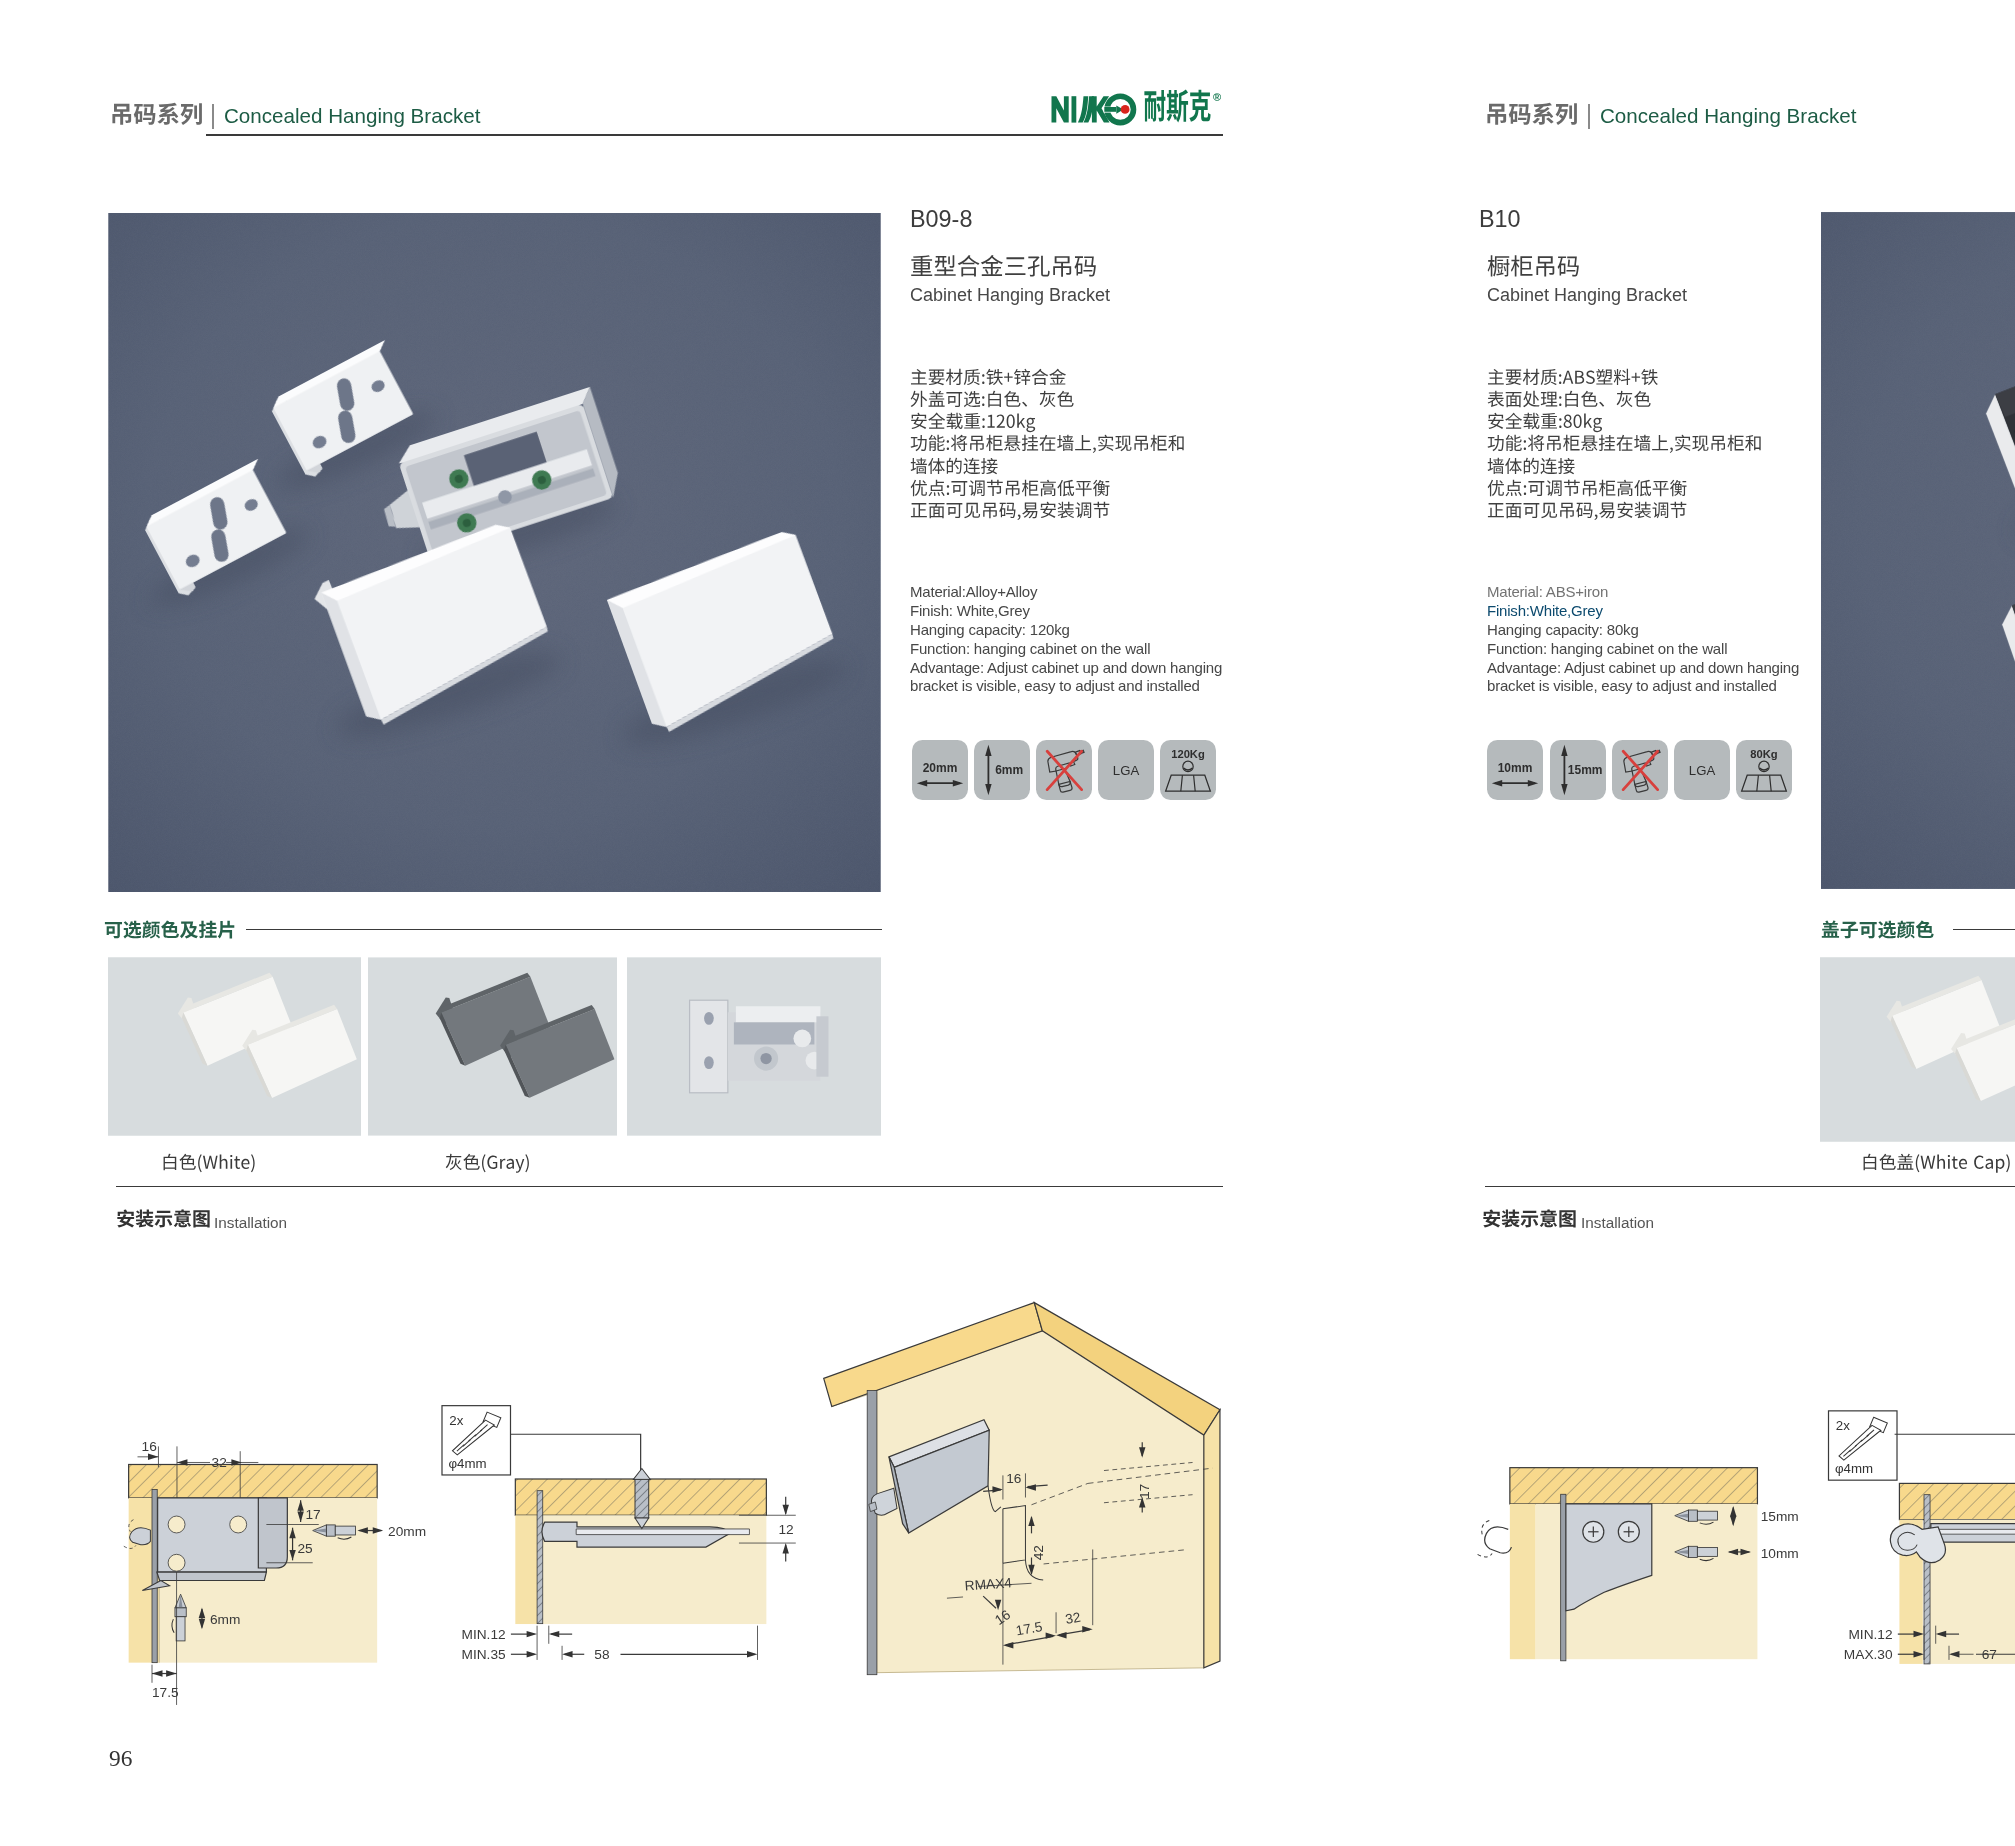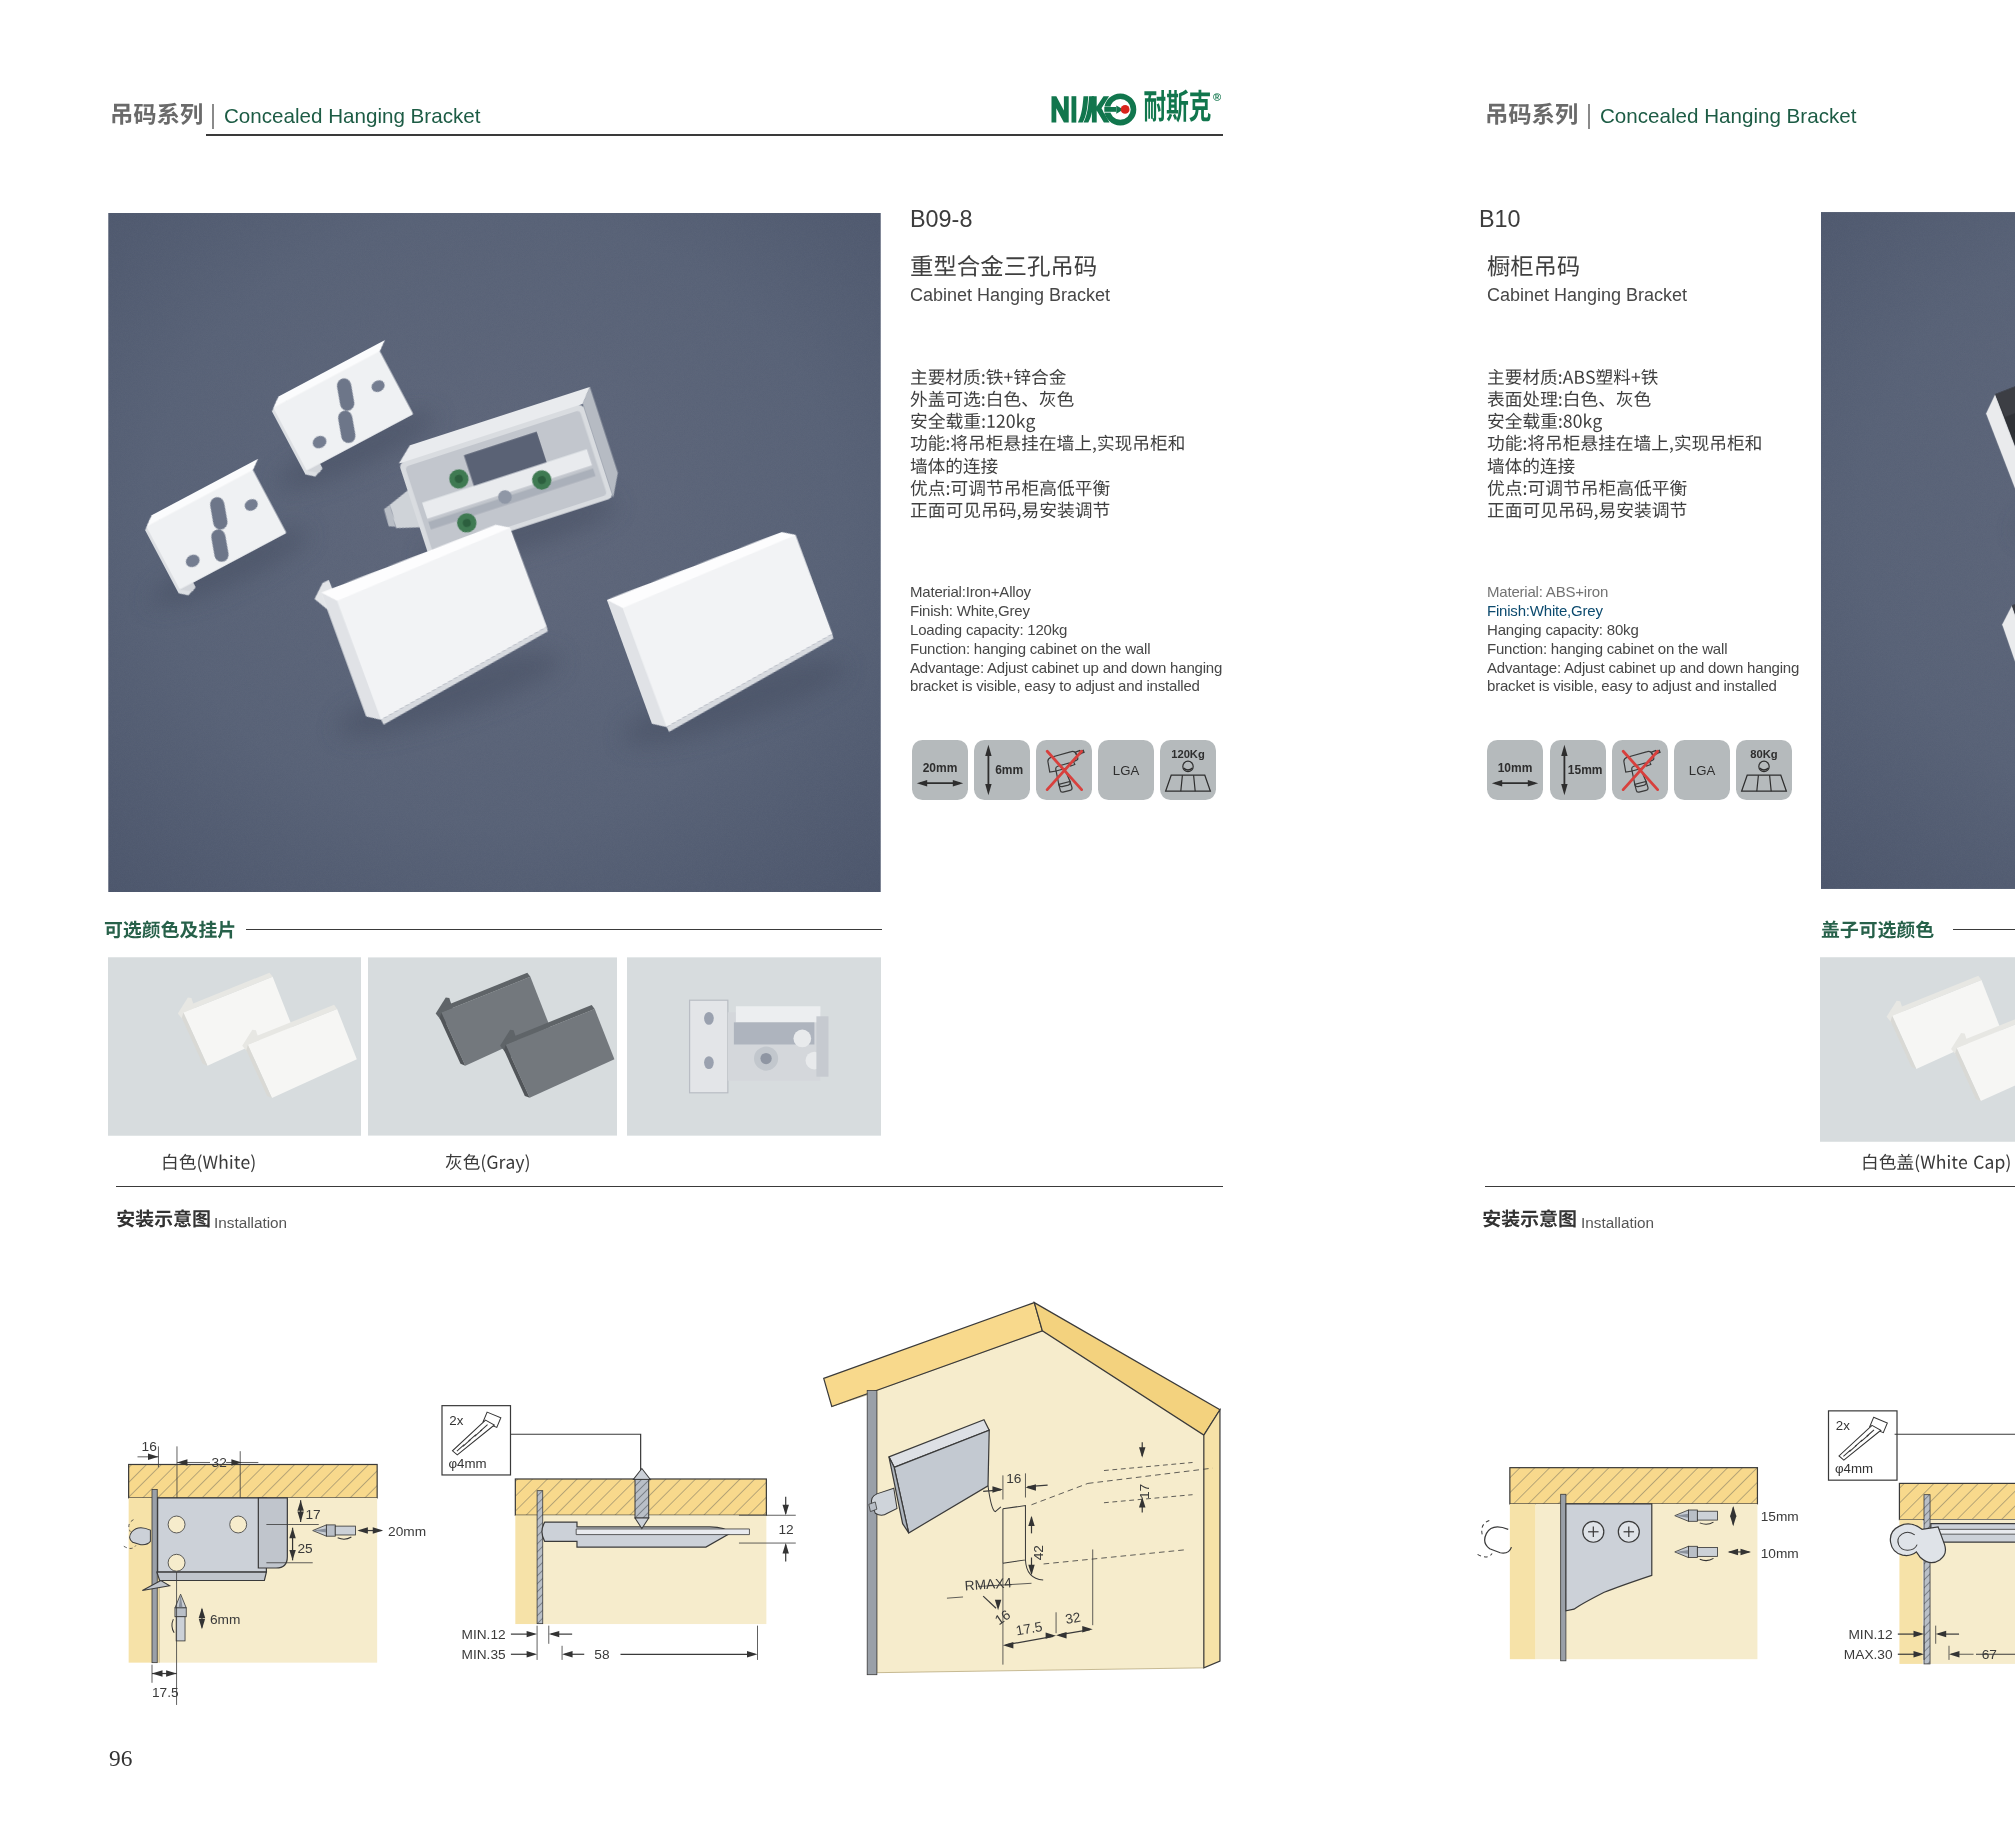--- a/index.html
+++ b/index.html
@@ -242,25 +242,25 @@
     <use href="#g13" transform="translate(176.0,38.7) scale(44)" fill="#3f3f3f"></use>
     <use href="#g14" transform="translate(220.0,38.7) scale(44)" fill="#3f3f3f"></use>
     <use href="#g48" transform="translate(264.0,38.7) scale(44)" fill="#3f3f3f"></use>
     <use href="#g67" transform="translate(276.2,38.7) scale(44)" fill="#3f3f3f"></use>
     <use href="#g31" transform="translate(320.2,38.7) scale(44)" fill="#3f3f3f"></use>
     <use href="#g68" transform="translate(364.2,38.7) scale(44)" fill="#3f3f3f"></use>
     <use href="#g58" transform="translate(408.2,38.7) scale(44)" fill="#3f3f3f"></use>
     <use href="#g59" transform="translate(452.2,38.7) scale(44)" fill="#3f3f3f"></use>
   </svg>
 
-<div style="position:absolute;left:910px;top:583px;font:400 15px 'Liberation Sans',sans-serif;color:#474747;letter-spacing:-0.2px;white-space:nowrap">Material:Iron+Alloy</div>
+<div style="position:absolute;left:910px;top:583px;font:400 15px 'Liberation Sans',sans-serif;color:#474747;letter-spacing:-0.2px;white-space:nowrap">Material:Alloy+Alloy</div>
 
 <div style="position:absolute;left:910px;top:602px;font:400 15px 'Liberation Sans',sans-serif;color:#474747;letter-spacing:-0.2px;white-space:nowrap">Finish: White,Grey</div>
 
-<div style="position:absolute;left:910px;top:621px;font:400 15px 'Liberation Sans',sans-serif;color:#474747;letter-spacing:-0.2px;white-space:nowrap">Loading capacity: 120kg</div>
+<div style="position:absolute;left:910px;top:621px;font:400 15px 'Liberation Sans',sans-serif;color:#474747;letter-spacing:-0.2px;white-space:nowrap">Hanging capacity: 120kg</div>
 
 <div style="position:absolute;left:910px;top:640px;font:400 15px 'Liberation Sans',sans-serif;color:#474747;letter-spacing:-0.2px;white-space:nowrap">Function: hanging cabinet on the wall</div>
 
 <div style="position:absolute;left:910px;top:659px;font:400 15px 'Liberation Sans',sans-serif;color:#474747;letter-spacing:-0.2px;white-space:nowrap">Advantage: Adjust cabinet up and down hanging</div>
 
 <div style="position:absolute;left:910px;top:677px;font:400 15px 'Liberation Sans',sans-serif;color:#474747;letter-spacing:-0.2px;white-space:nowrap">bracket is visible, easy to adjust and installed</div>
 
 <svg style="position:absolute;left:912px;top:740px" width="56" height="60" viewBox="0 0 140 150">
     <rect width="140" height="150" rx="26" fill="#b5babc"></rect>
     <text x="70" y="80" font-family="Liberation Sans" font-size="30" font-weight="700" fill="#2e2e2e" text-anchor="middle">20mm</text>

